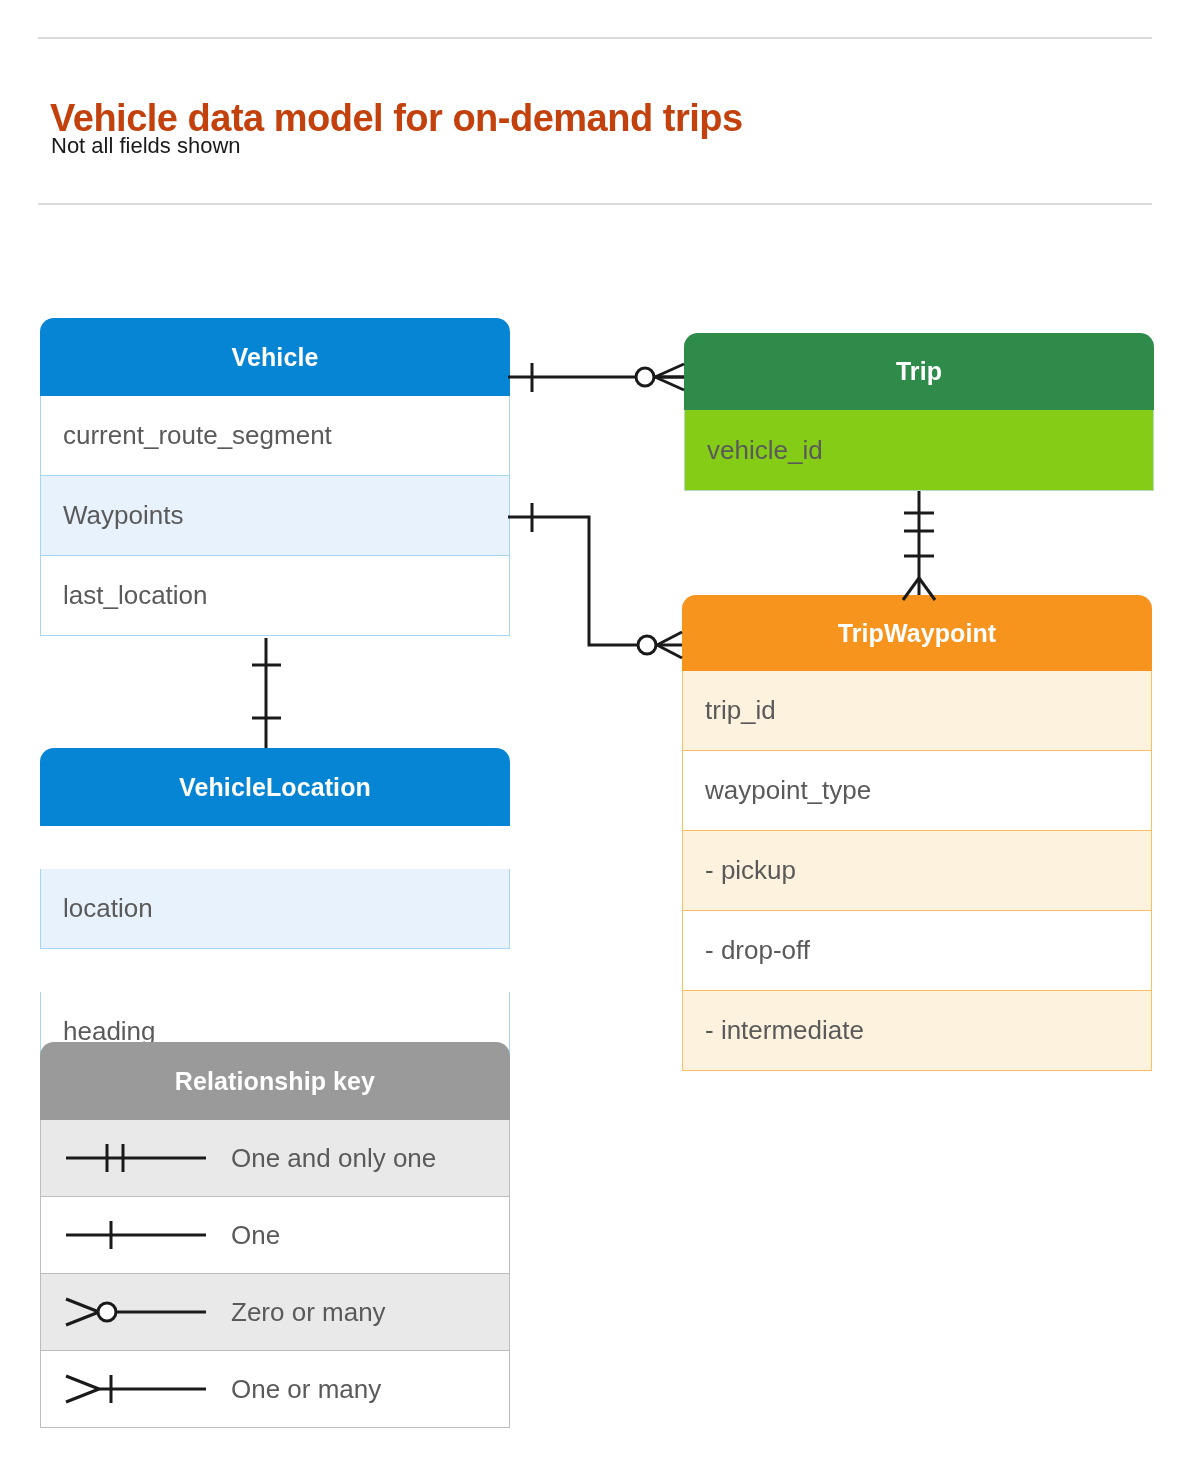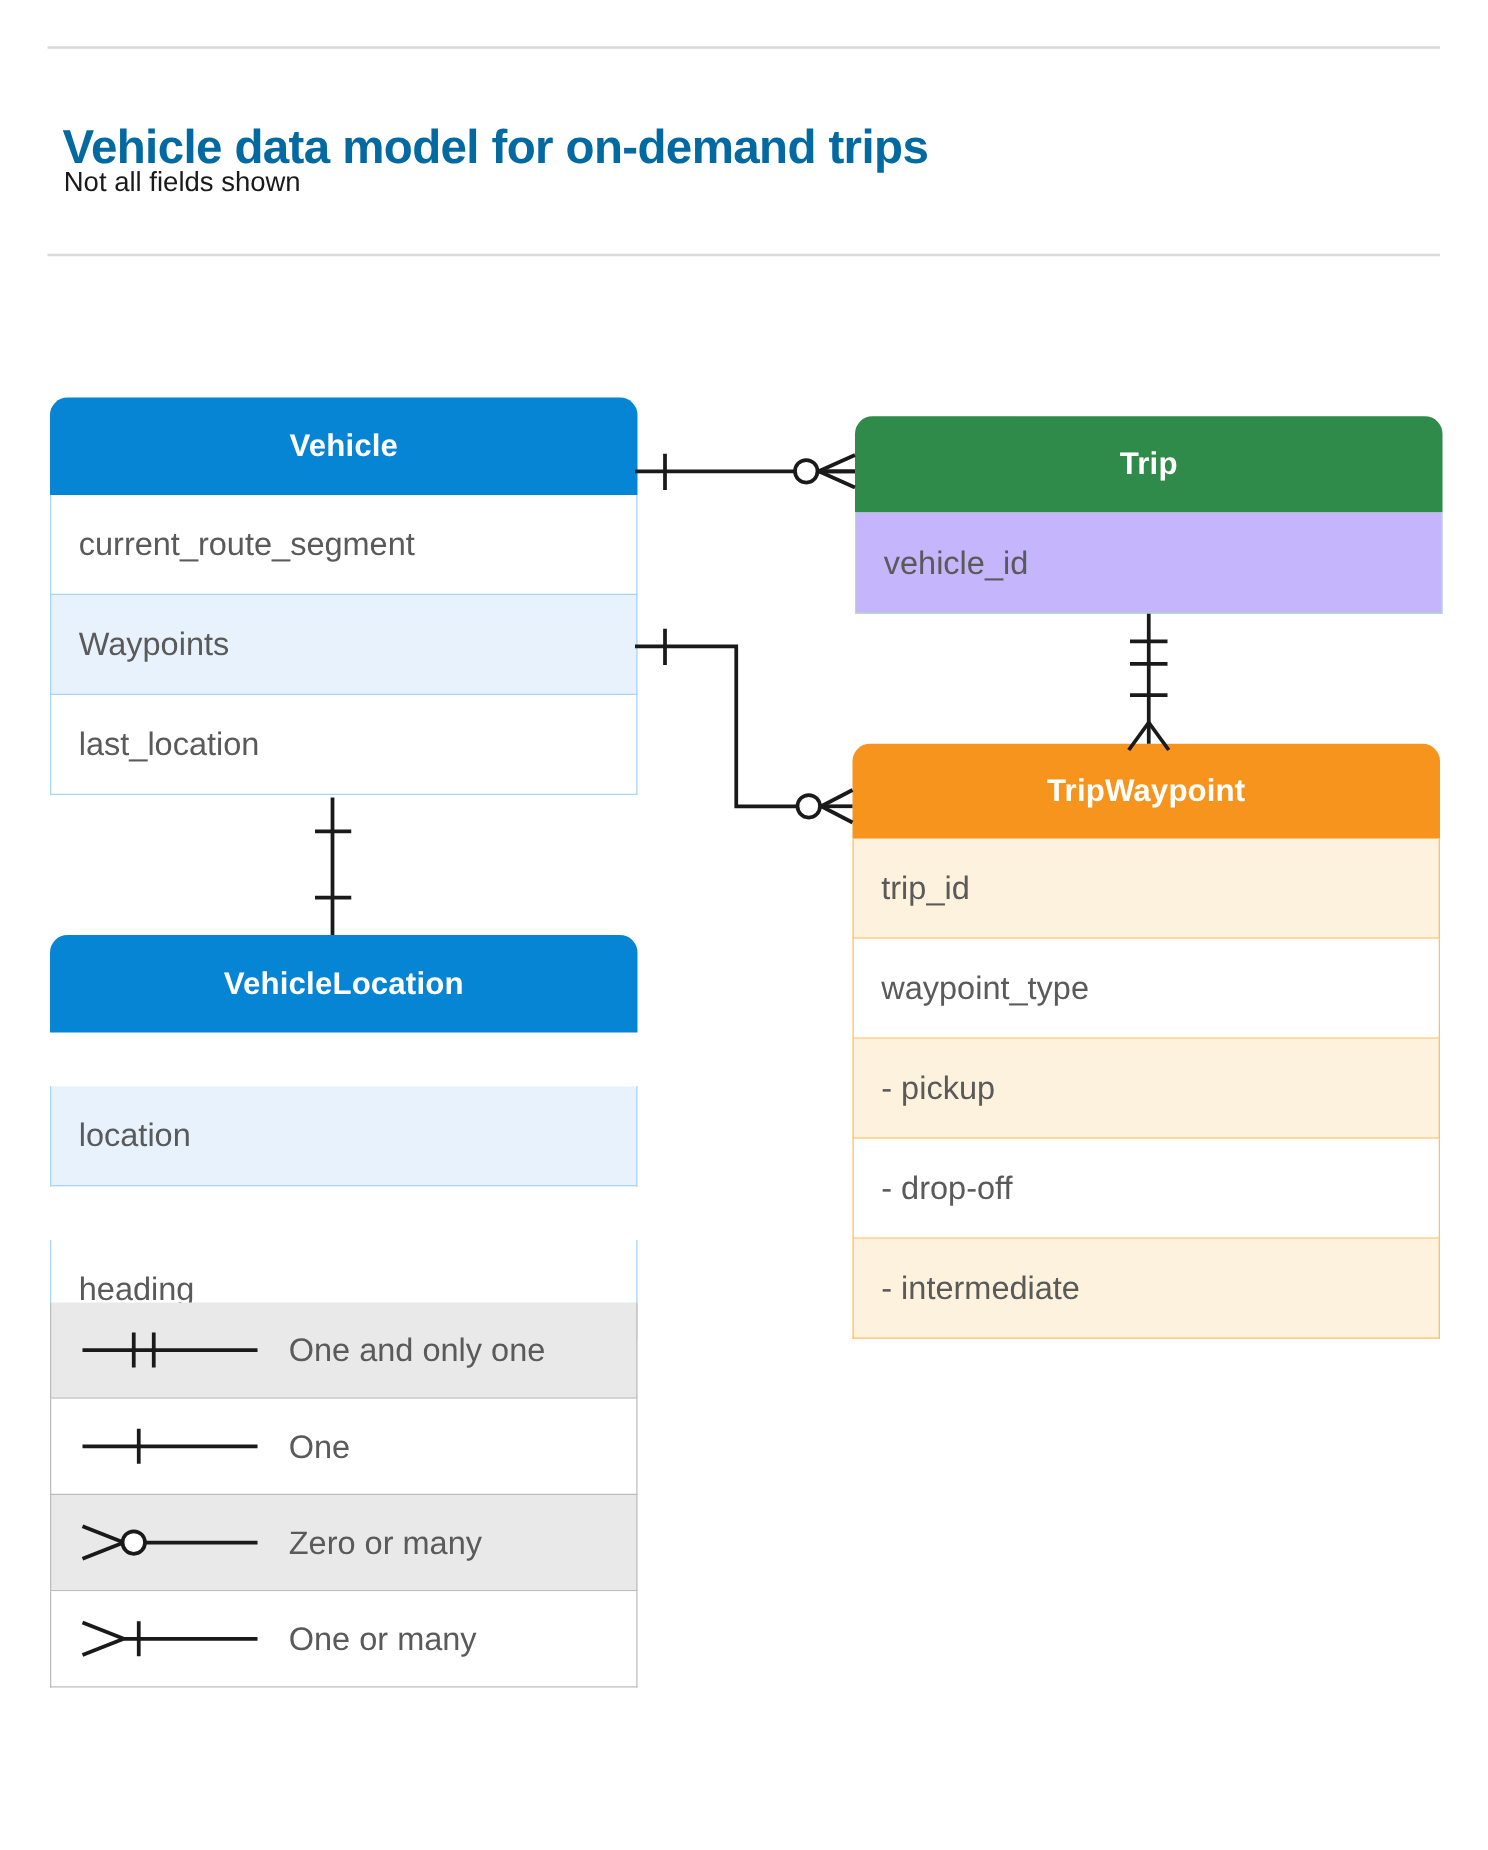--- a/index.html
+++ b/index.html
@@ -26,21 +26,21 @@
   }
   .rule.top { top: 37px; }
   .rule.bottom { top: 203px; }
 
   .page-title {
     position: absolute;
     left: 50px;
     top: 72px;
     font-size: 38px;
     font-weight: bold;
-    color: #0369a1;
+    color: #c2410c;
     letter-spacing: -0.5px;
     white-space: nowrap;
   }
   .page-subtitle {
     position: absolute;
     left: 51px;
     top: 133px;
     font-size: 22px;
     font-weight: normal;
     color: #1a1a1a;
@@ -82,21 +82,21 @@
     border-top: none;
     background: #ffffff;
   }
   .blue .entity-row.alt { background: #e8f2fd; }
 
   
   .green .entity-header { background: #2e8b4a; }
   .green .entity-row {
     border: 1px solid #b6dcc0;
     border-top: none;
-    background: #c4b5fd;
+    background: #84cc16;
   }
 
   
   .orange .entity-header { background: #f7941e; }
   .orange .entity-row {
     border: 1px solid #fbc063;
     border-top: none;
     background: #ffffff;
   }
   .orange .entity-row.alt { background: #fdf2dd; }
@@ -192,20 +192,21 @@
   <div class="entity-rows">
     <div class="entity-row alt">trip_id</div>
     <div class="entity-row">waypoint_type</div>
     <div class="entity-row alt">-  pickup</div>
     <div class="entity-row">-  drop-off</div>
     <div class="entity-row alt">-  intermediate</div>
   </div>
 </div>
 
 <div class="entity grey" id="legend">
+  <div class="entity-header">Relationship key</div>
   <div class="entity-rows">
 
     <div class="entity-row alt">
       <span class="legend-symbol">
         <svg width="150" height="40" viewBox="0 0 150 40">
           <line x1="5" y1="20" x2="145" y2="20" stroke="#1a1a1a" stroke-width="3"></line>
           <line x1="46" y1="6" x2="46" y2="34" stroke="#1a1a1a" stroke-width="3"></line>
           <line x1="62" y1="6" x2="62" y2="34" stroke="#1a1a1a" stroke-width="3"></line>
         </svg>
       </span>

